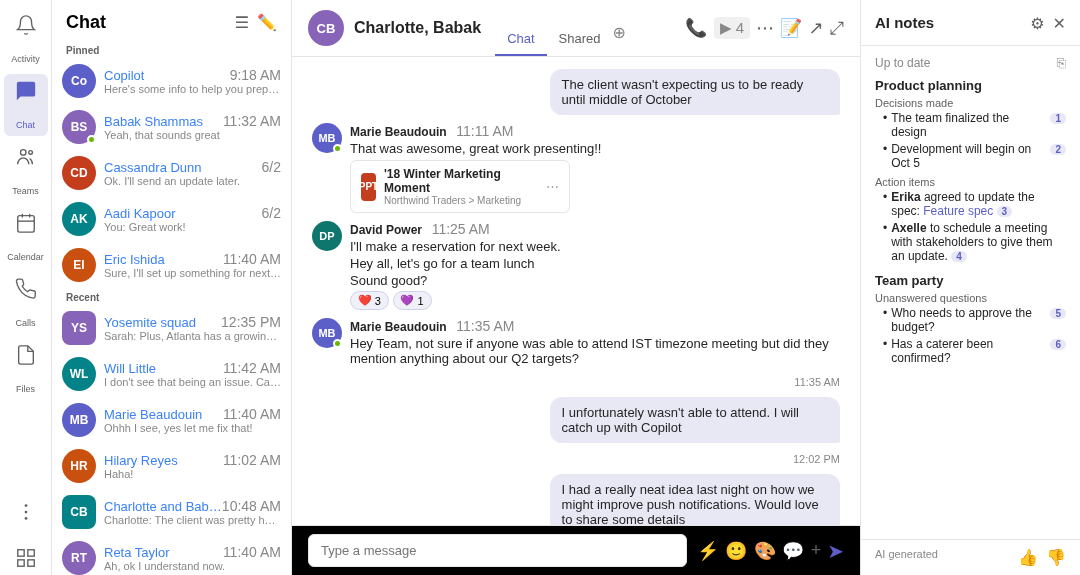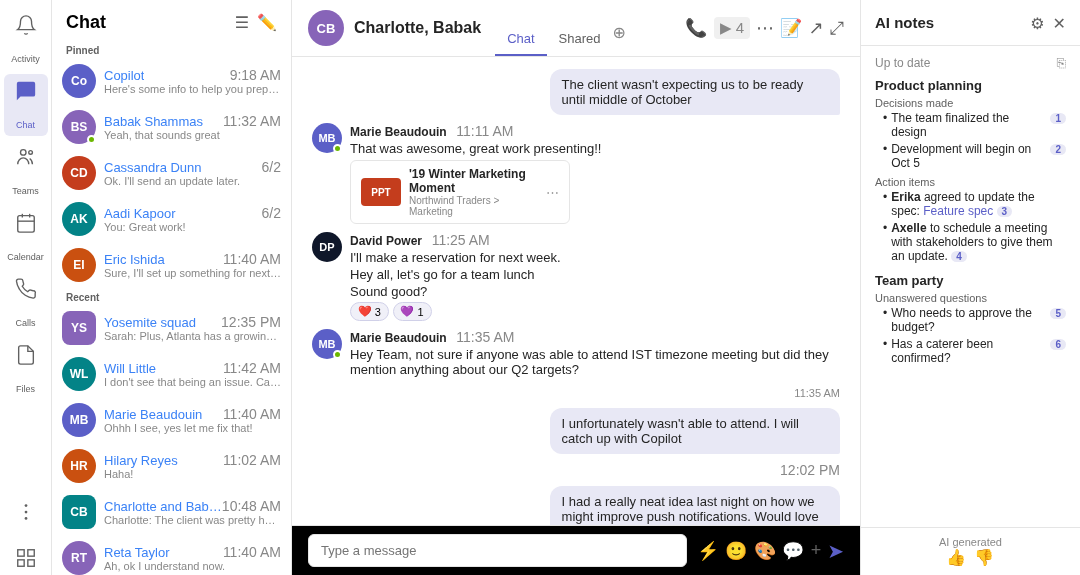--- a/index.html
+++ b/index.html
@@ -164,21 +164,21 @@
       display: flex;
       align-items: center;
       border: 1px solid #e5e5e5;
       border-radius: 6px;
       padding: 6px 10px;
       margin-top: 4px;
       gap: 8px;
       max-width: 220px;
       background: #fff;
     }
-    .file-icon { width: 40px; height: 28px; background: #c43d1d; border-radius: 4px; display: flex; align-items: center; justify-content: center; color: #fff; font-size: 10px; font-weight: 700; }
+    .file-icon { width: 15px; height: 28px; background: #c43d1d; border-radius: 4px; display: flex; align-items: center; justify-content: center; color: #fff; font-size: 10px; font-weight: 700; }
     .file-info { flex: 1; }
     .file-name { font-size: 12px; font-weight: 600; color: #252525; }
     .file-sub { font-size: 10px; color: #888; }
     .file-menu { color: #888; cursor: pointer; }
 
     .reactions { display: flex; gap: 4px; margin-top: 3px; }
     .reaction-pill { display: flex; align-items: center; gap: 3px; background: #f0f0f8; border: 1px solid #d0d0e8; border-radius: 10px; padding: 2px 7px; font-size: 11px; cursor: pointer; }
 
     
     .message-input-area {
@@ -229,23 +229,22 @@
     .ai-bullet { font-size: 12px; color: #252525; padding-left: 8px; margin-bottom: 3px; display: flex; align-items: baseline; gap: 4px; }
     .ai-bullet::before { content: '•'; font-size: 12px; }
     .ai-num-badge { background: #e8e8f5; color: #5b5fc7; border-radius: 8px; font-size: 10px; padding: 0 5px; font-weight: 600; }
     .ai-link { color: #5b5fc7; text-decoration: none; }
     .ai-section-gap { margin-top: 10px; }
 
     .ai-notes-footer {
       border-top: 1px solid #e5e5e5;
       padding: 8px 14px;
       display: flex;
-      align-items: center;
+      align-items: flex-start;
       justify-content: space-between;
-      flex-direction: column;
     }
     .ai-generated-label { font-size: 11px; color: #888; }
     .ai-footer-icons { display: flex; gap: 8px; color: #888; }
     .ai-footer-icons span { cursor: pointer; font-size: 16px; }
   </style>
 </head>
 <body>
 
 <div class="sidebar-icons">
   <div class="sidebar-icon-item">
@@ -475,30 +474,30 @@
       <div class="msg-avatar" style="background: #5b5fc7;">MB<div class="online-dot"></div></div>
       <div class="msg-content">
         <div>
           <span class="msg-sender">Marie Beaudouin</span>
           <span class="msg-time">11:11 AM</span>
         </div>
         <div class="msg-text">That was awesome, great work presenting!!</div>
         <div class="file-card">
           <div class="file-icon">PPT</div>
           <div class="file-info">
-            <div class="file-name">'19 Winter Marketing Moment</div>
+            <div class="file-name">'18 Winter Marketing Moment</div>
             <div class="file-sub">Northwind Traders &gt; Marketing</div>
           </div>
           <div class="file-menu">⋯</div>
         </div>
       </div>
     </div>
 
     <div class="msg-row">
-      <div class="msg-avatar" style="background: #0f172a;">DP</div>
+      <div class="msg-avatar" style="background: #0f766e;">DP</div>
       <div class="msg-content">
         <div>
           <span class="msg-sender">David Power</span>
           <span class="msg-time">11:25 AM</span>
         </div>
         <div class="msg-text">I'll make a reservation for next week.</div>
         <div class="msg-text">Hey all, let's go for a team lunch</div>
         <div class="msg-text">Sound good?</div>
         <div class="reactions">
           <div class="reaction-pill">
@@ -525,21 +524,21 @@
     </div>
 
     <div style="text-align:right;">
       <span style="font-size:11px; color:#888;">11:35 AM</span>
     </div>
     <div class="msg-bubble-right">
       I unfortunately wasn't able to attend. I will catch up with Copilot
     </div>
 
     <div style="text-align:right;">
-      <span style="font-size:14px; color:#888;">12:02 PM</span>
+      <span style="font-size:11px; color:#888;">12:02 PM</span>
     </div>
     <div class="msg-bubble-right">
       I had a really neat idea last night on how we might improve push notifications. Would love to share some details
     </div>
   </div>
 
   <div class="message-input-area">
     <input class="message-input" type="text" placeholder="Type a message" style="">
     <div class="input-icons">
       <span title="Format">⚡</span>

